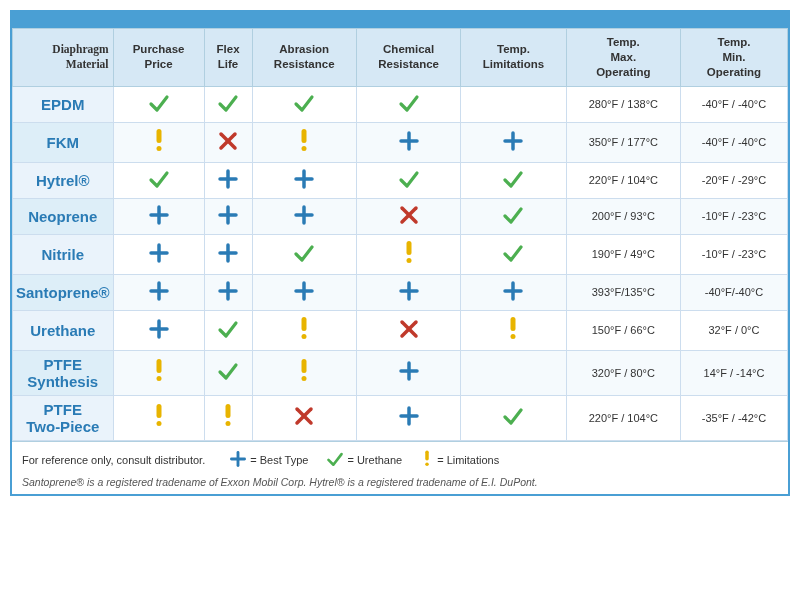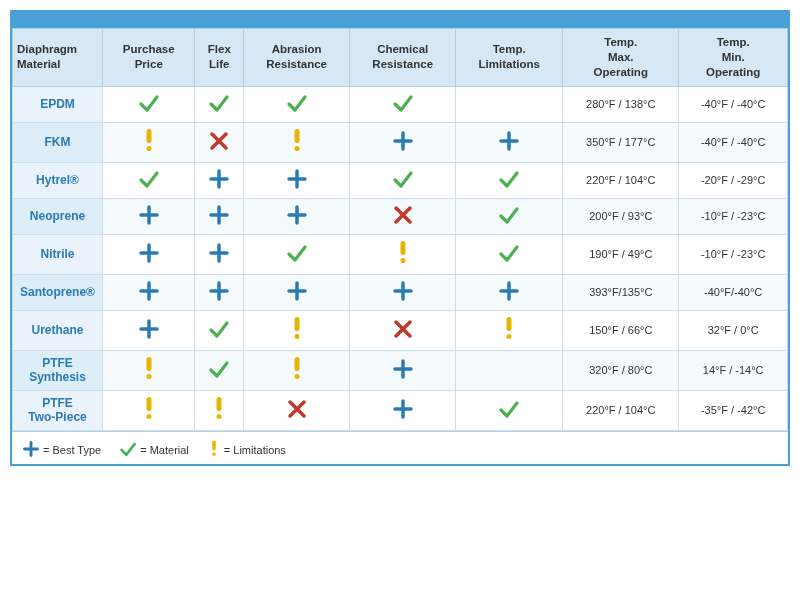--- a/index.html
+++ b/index.html
@@ -31,35 +31,36 @@
       background: #d6e8f5;
       color: #333;
       text-align: center;
       padding: 6px 4px;
       border: 1px solid #b0cfe0;
       font-weight: bold;
       font-size: 11.5px;
       line-height: 1.3;
     }
     th.col-material {
-      text-align: left;
+      text-align: right;
       width: 90px;
+      font-family: Liberation Serif, serif;
     }
     td {
       border: 1px solid #cde;
       text-align: center;
       padding: 5px 3px;
       vertical-align: middle;
       font-size: 12px;
     }
     td.col-material {
       text-align: center;
       color: #2a7bb5;
       font-weight: bold;
-      font-size: 12px;
+      font-size: 15px;
       background: #eaf3fb;
     }
     tr:nth-child(even) td {
       background: #f5fafd;
     }
     tr:nth-child(even) td.col-material {
       background: #ddeef8;
     }
     tr:nth-child(odd) td {
       background: #fff;
@@ -317,34 +318,36 @@
             </svg></td>
           <td style="text-align: center;"><svg width="22" height="22" viewBox="0 0 22 22">
               <polyline points="3,12 9,18 19,5" fill="none" stroke="#4caf50" stroke-width="3.2" stroke-linecap="round" stroke-linejoin="round"></polyline>
             </svg></td>
           <td class="temp-cell">220°F / 104°C</td>
           <td class="temp-cell">-35°F / -42°C</td>
         </tr>
       </tbody>
   </table>
   <div class="footer-legend">
+    <span class="legend-ref">For reference only, consult distributor.</span>
     <span class="legend-item">
       <span><svg width="18" height="18" viewBox="0 0 22 22">
             <line x1="11" y1="3" x2="11" y2="19" stroke="#2a7bb5" stroke-width="3.5" stroke-linecap="round"></line>
             <line x1="3" y1="11" x2="19" y2="11" stroke="#2a7bb5" stroke-width="3.5" stroke-linecap="round"></line>
           </svg></span>
       <span>= Best Type</span>
     </span>
     <span class="legend-item">
       <span><svg width="18" height="18" viewBox="0 0 22 22">
             <polyline points="3,12 9,18 19,5" fill="none" stroke="#4caf50" stroke-width="3.2" stroke-linecap="round" stroke-linejoin="round"></polyline>
           </svg></span>
-      <span>= Material</span>
+      <span>= Urethane</span>
     </span>
     <span class="legend-item">
       <span><svg width="14" height="22" viewBox="0 0 20 26">
             <rect x="7.5" y="1" width="5" height="14" rx="2.5" fill="#e8b400"></rect>
             <rect x="7.5" y="18" width="5" height="5" rx="2.5" fill="#e8b400"></rect>
           </svg></span>
       <span>= Limitations</span>
     </span>
   </div>
+  <div class="footer-note">Santoprene® is a registered tradename of Exxon Mobil Corp. Hytrel® is a registered tradename of E.I. DuPont.</div>
 </div>
 
 </body></html>

